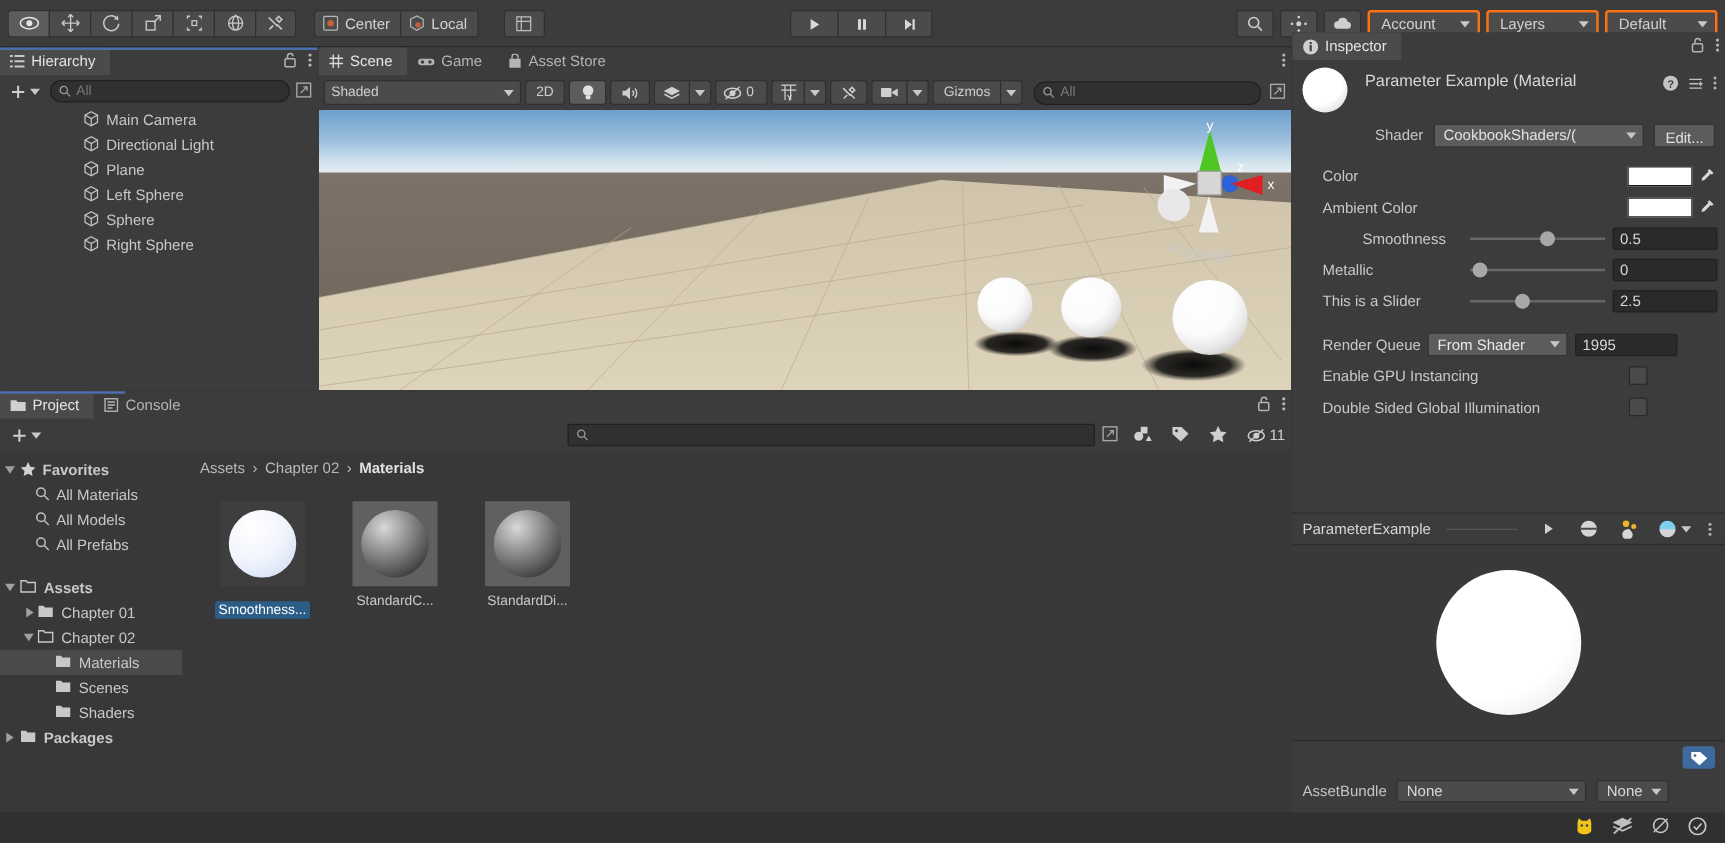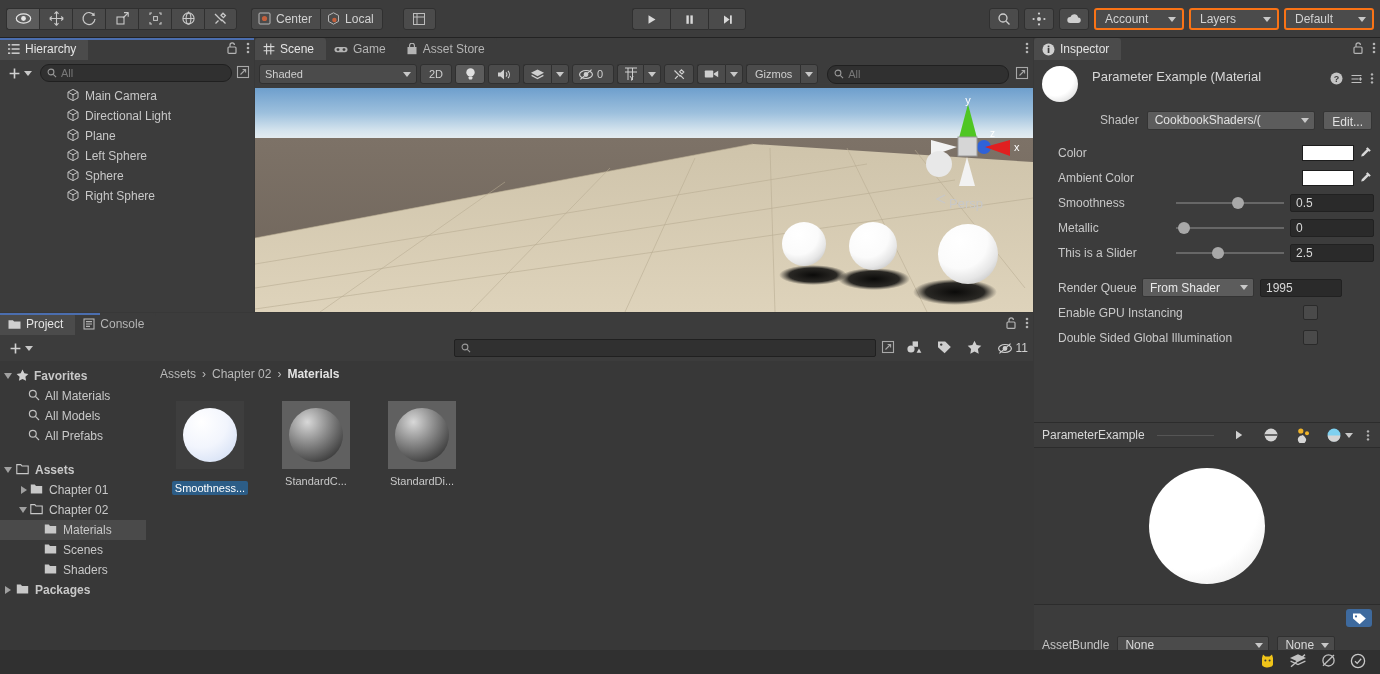--- a/index.html
+++ b/index.html
@@ -114,21 +114,21 @@
   .asset-thumb { width:68px; height:68px; margin:0 auto; background:#606060; display:flex; align-items:center; justify-content:center; }
   .asset-label { margin-top:6px; text-align:center; font-size:11px; color:#c8c8c8; white-space:nowrap; overflow:hidden; }
   .asset-label.sel { background:#2c5d87; color:#fff; border-radius:2px; display:inline-block; padding:1px 3px; }
   .proj-status {
     position:absolute; left:146px; bottom:0; width:887px; height:24px;
     background:#3c3c3c; border-top:1px solid #2c2c2c;
     display:flex; align-items:center; padding:0 10px; gap:7px; font-size:11px; color:#cfcfcf;
   }
 
   
-  .inspector { position:absolute; left:1034px; top:38px; width:346px; height:636px; background:#3c3c3c; }
+  .inspector { position:absolute; left:1034px; top:26px; width:346px; height:636px; background:#3c3c3c; }
   .insp-body { position:absolute; left:0; top:22px; width:346px; }
   .insp-head { height:48px; display:flex; align-items:flex-start; padding:6px 6px 0 8px; position:relative; }
   .mat-ball { width:36px; height:36px; border-radius:50%; background:radial-gradient(circle at 36% 30%, #ffffff 0%, #ffffff 55%, #e8e8e8 75%, #d6d6d6 100%); }
   .insp-title { font-size:13px; color:#d8d8d8; margin-left:14px; margin-top:3px; white-space:nowrap; overflow:hidden; }
   .shader-row { display:flex; align-items:center; gap:8px; padding:0 8px 0 66px; height:24px; }
   .shader-dd {
     flex:1; height:19px; background:#5c5c5c; border:1px solid #343434; border-radius:2px;
     display:flex; align-items:center; justify-content:space-between; padding:0 5px 0 7px;
     font-size:12px; color:#e0e0e0; overflow:hidden;
   }
@@ -949,21 +949,21 @@
             <div style="margin-left:auto;display:flex;align-items:center;padding-right:6px;">
               <div class="color-swatch" style="background:#ffffff;"></div>
               <span class="eyedrop">
                 <svg width="14" height="14" viewBox="0 0 14 14" fill="#d8d8d8">
                   <path d="M9.6 1.2l3.2 3.2-1.4 1.4-.8-.8-5 5-2.4.6.6-2.4 5-5-.8-.8z"></path>
                 </svg>
               </span>
             </div>
           </div>
           <div class="prop-row">
-            <span class="prop-label" style="width:auto;">Smoothness</span>
+            <span class="prop-label" style="width:auto;margin-left:32px;">Smoothness</span>
             <div style="margin-left:auto;display:flex;align-items:center;padding-right:6px;">
               <div class="slider-wrap">
                 <div class="slider-track"></div>
                 <div class="slider-knob" style="left:52%;"></div>
               </div>
               <div class="num-field">
                 <span>0.5</span>
               </div>
             </div>
           </div>

